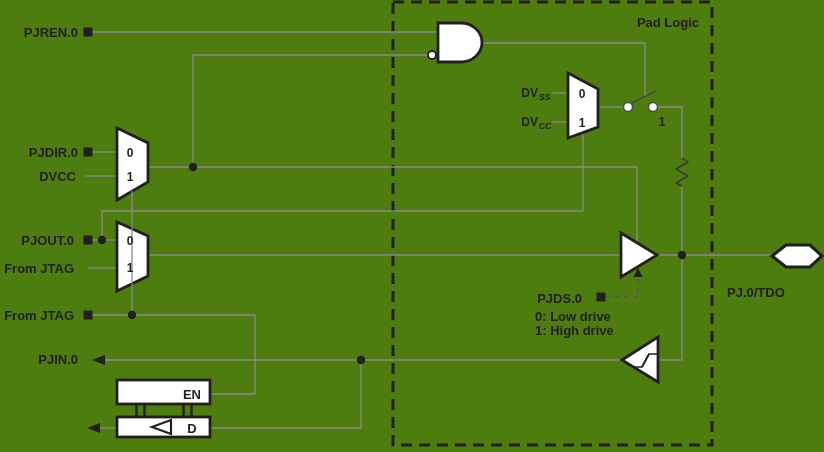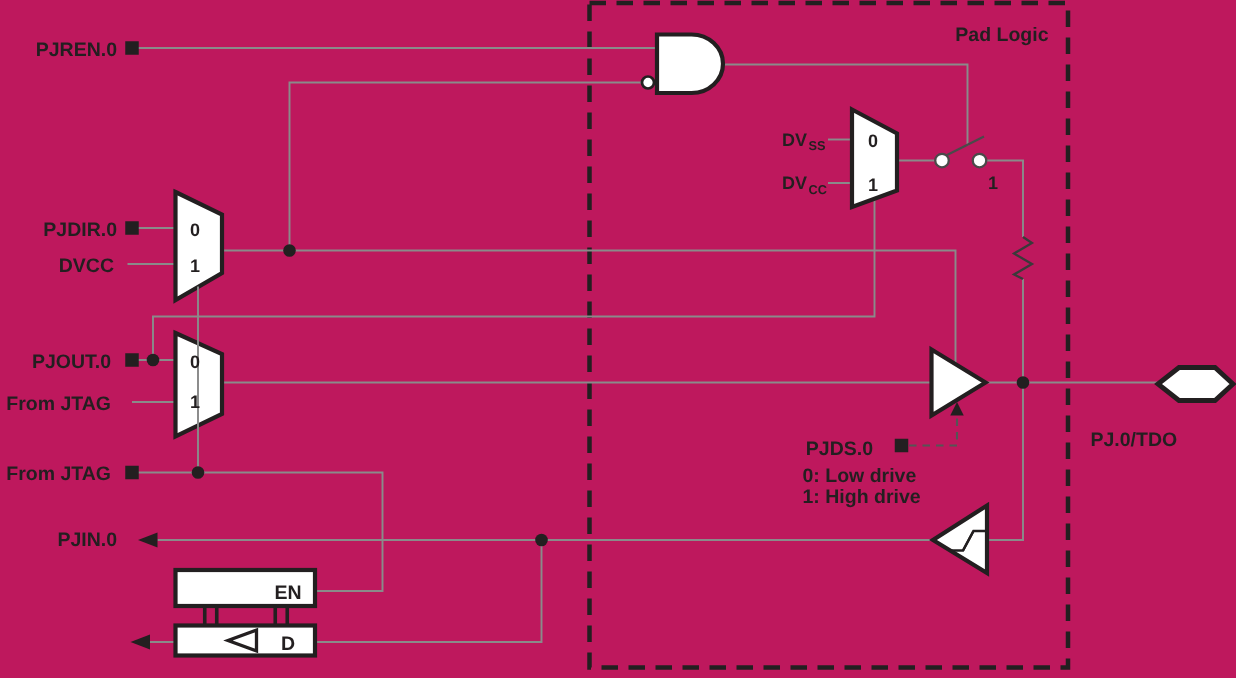--- a/index.html
+++ b/index.html
@@ -1,16 +1,16 @@
 <!DOCTYPE html>
 <html><head>
 <meta charset="utf-8">
 <style>
   html,body{margin:0;padding:0;background:#ffffff;}
-  .stage{width:824px;height:452px;position:relative;background:#be185d;overflow:hidden;}
+  .stage{width:824px;height:452px;position:relative;background:#4d7c0f;overflow:hidden;}
   svg{display:block;}
   svg text{font-family:"Liberation Sans","DejaVu Sans",sans-serif;font-weight:bold;fill:#231f20;}
   .wire{stroke:#8a8a8a;stroke-width:1.3;fill:none;}
   .wire-dashed{stroke:#555555;stroke-width:1.4;fill:none;stroke-dasharray:5 4;}
   .shape{stroke:#231f20;stroke-width:2.8;fill:#ffffff;}
   .shape-thin{stroke:#4a4a4a;stroke-width:1.5;fill:#ffffff;}
   .solid{fill:#231f20;stroke:none;}
   .boundary{stroke:#231f20;stroke-width:3;fill:none;stroke-dasharray:11 7;}
   .t13{font-size:13px;}
   .t12{font-size:12px;}

